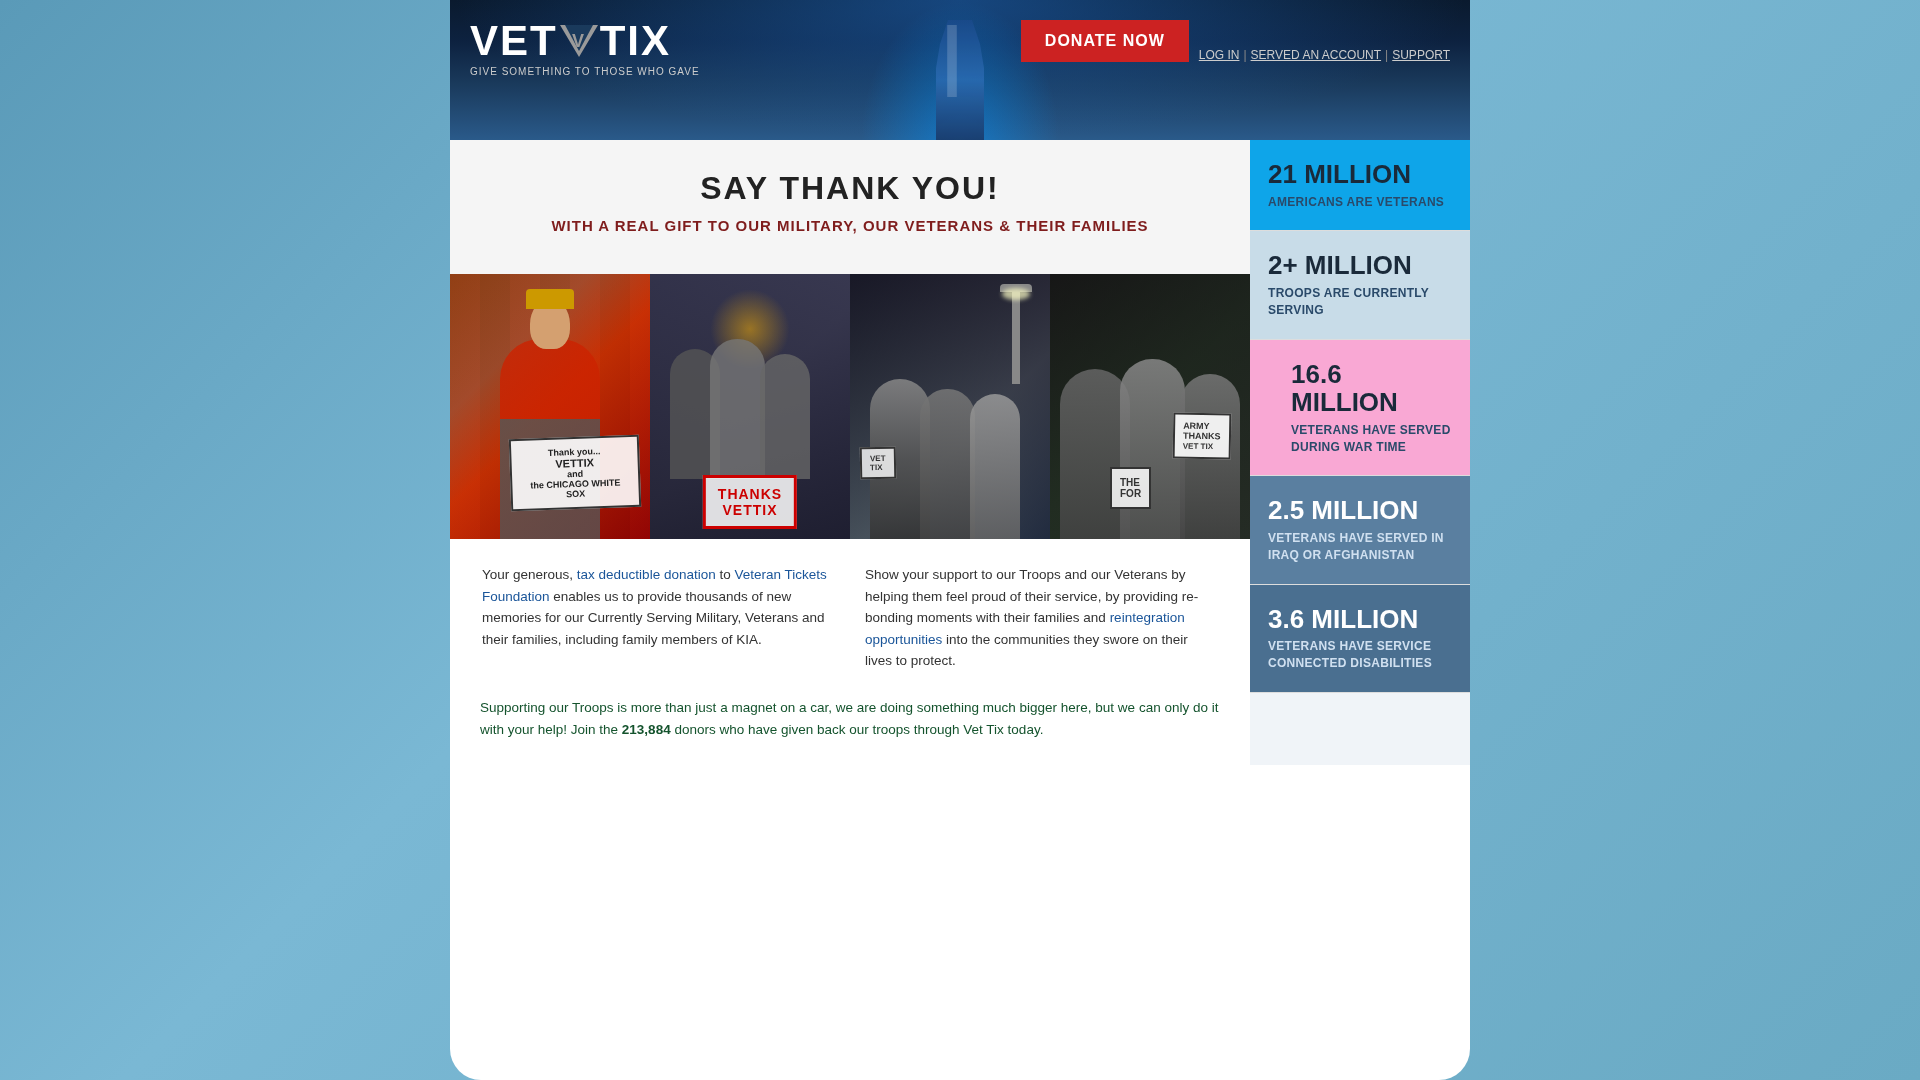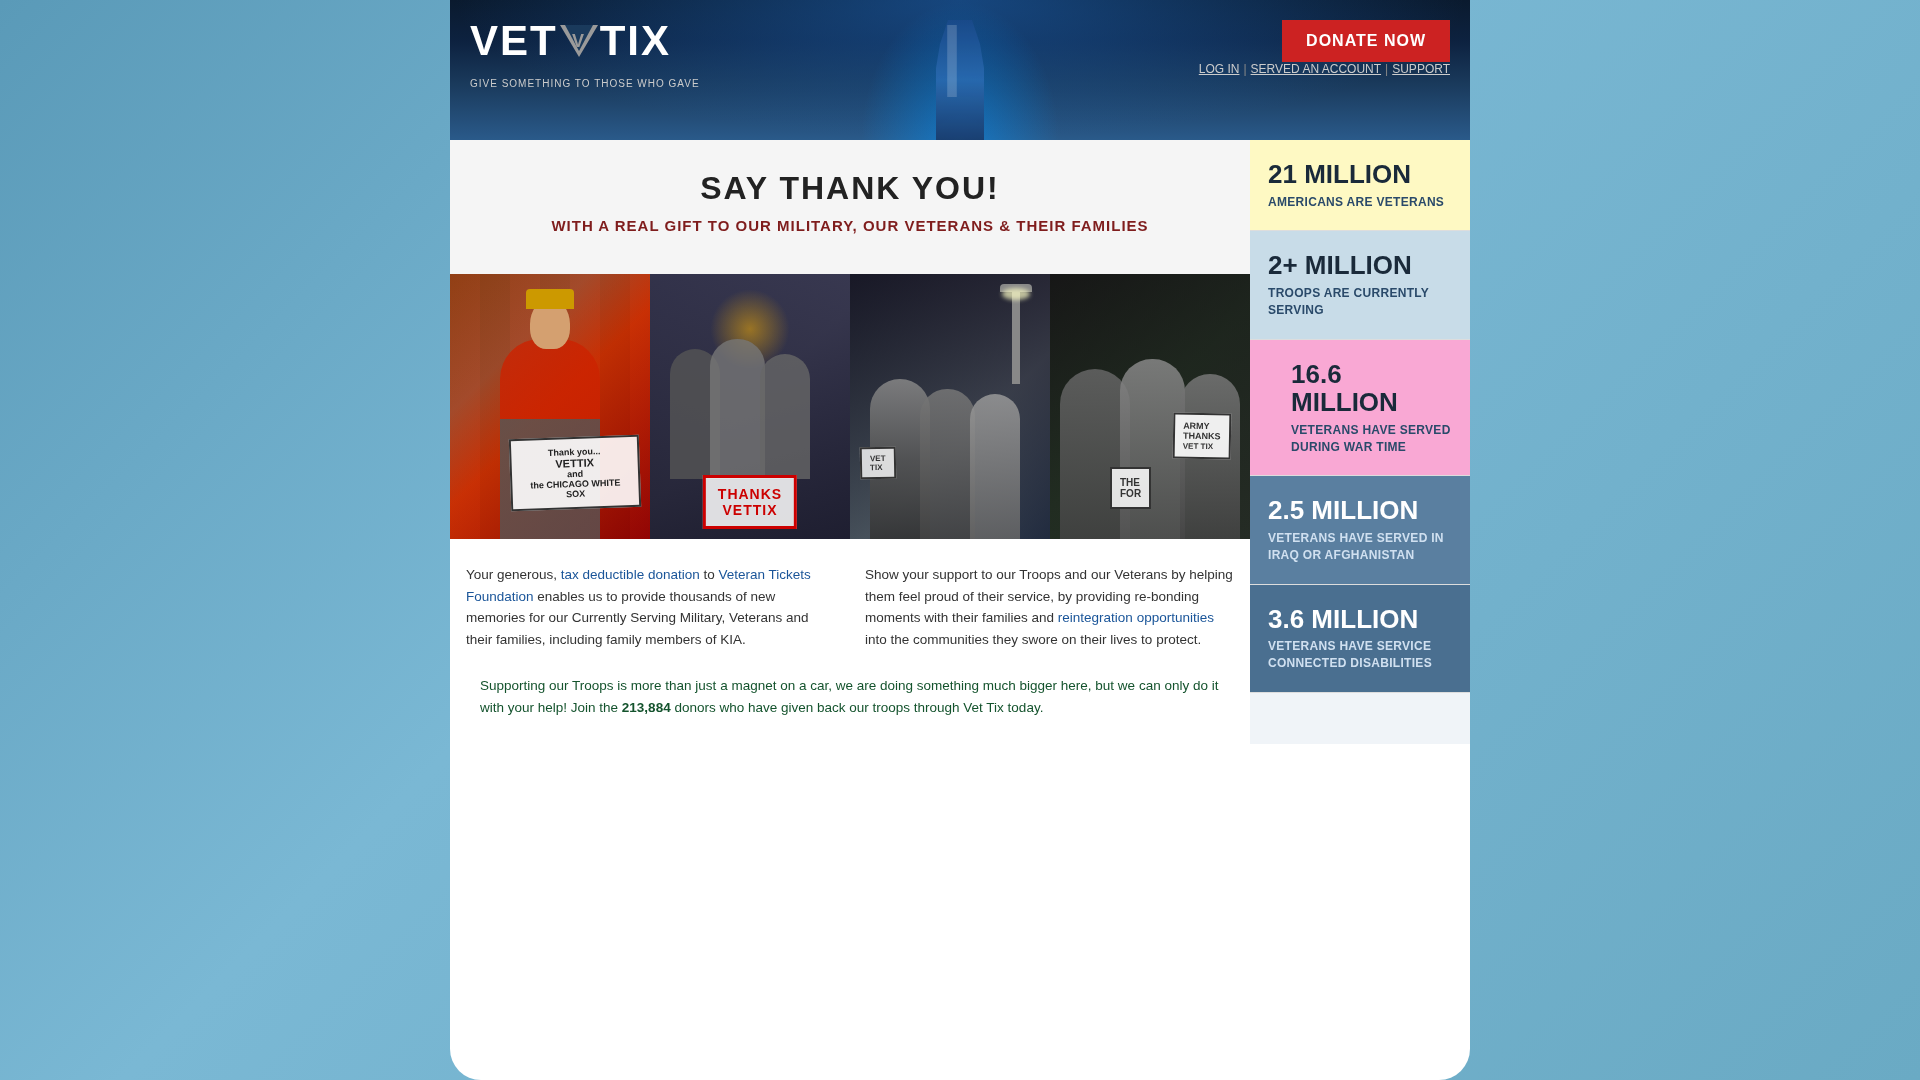--- a/index.html
+++ b/index.html
@@ -67,29 +67,29 @@
       display: flex;
       align-items: center;
       gap: 2px;
     }
 
     .logo-tagline {
       font-size: 10px;
       color: #ccc;
       letter-spacing: 1px;
       text-transform: uppercase;
-      margin-top: 16px;
+      margin-top: 4px;
     }
 
     .header-right {
       z-index: 2;
       display: flex;
-      flex-direction: column;
+      flex-direction: row;
       align-items: flex-end;
-      gap: 0;
+      gap: 10px;
       padding-top: 10px;
     }
 
     .donate-btn {
       background: #cc2222;
       color: #fff;
       border: none;
       padding: 12px 24px;
       font-size: 16px;
       font-weight: 900;
@@ -241,21 +241,21 @@
       font-size: 16px;
       font-weight: 900;
       color: #cc0000;
       text-align: center;
       transform: rotate(1deg);
       letter-spacing: 1px;
     }
 
     
     .text-section {
-      padding: 25px 16px;
+      padding: 25px 32px;
       background: #fff;
       display: flex;
       gap: 30px;
     }
 
     .text-col {
       flex: 1;
       font-size: 13.5px;
       color: #333;
       line-height: 1.6;
@@ -272,21 +272,21 @@
     .sidebar-stats {
       width: 220px;
       flex-shrink: 0;
     }
 
     .stat-block {
       padding: 20px 18px;
       border-bottom: 1px solid #ddd;
     }
 
-    .stat-block:nth-child(1) { background: #fef9c3; }
+    .stat-block:nth-child(1) { background: #0ea5e9; }
     .stat-block:nth-child(2) { background: #c8dce8; }
     .stat-block:nth-child(3) { background: #f9a8d4; padding-left: 41px; }
     .stat-block:nth-child(4) { background: #5a7fa0; }
     .stat-block:nth-child(5) { background: #4a6f90; }
 
     .stat-number {
       font-size: 26px;
       font-weight: 900;
       color: #1a2a3a;
       line-height: 1.1;

